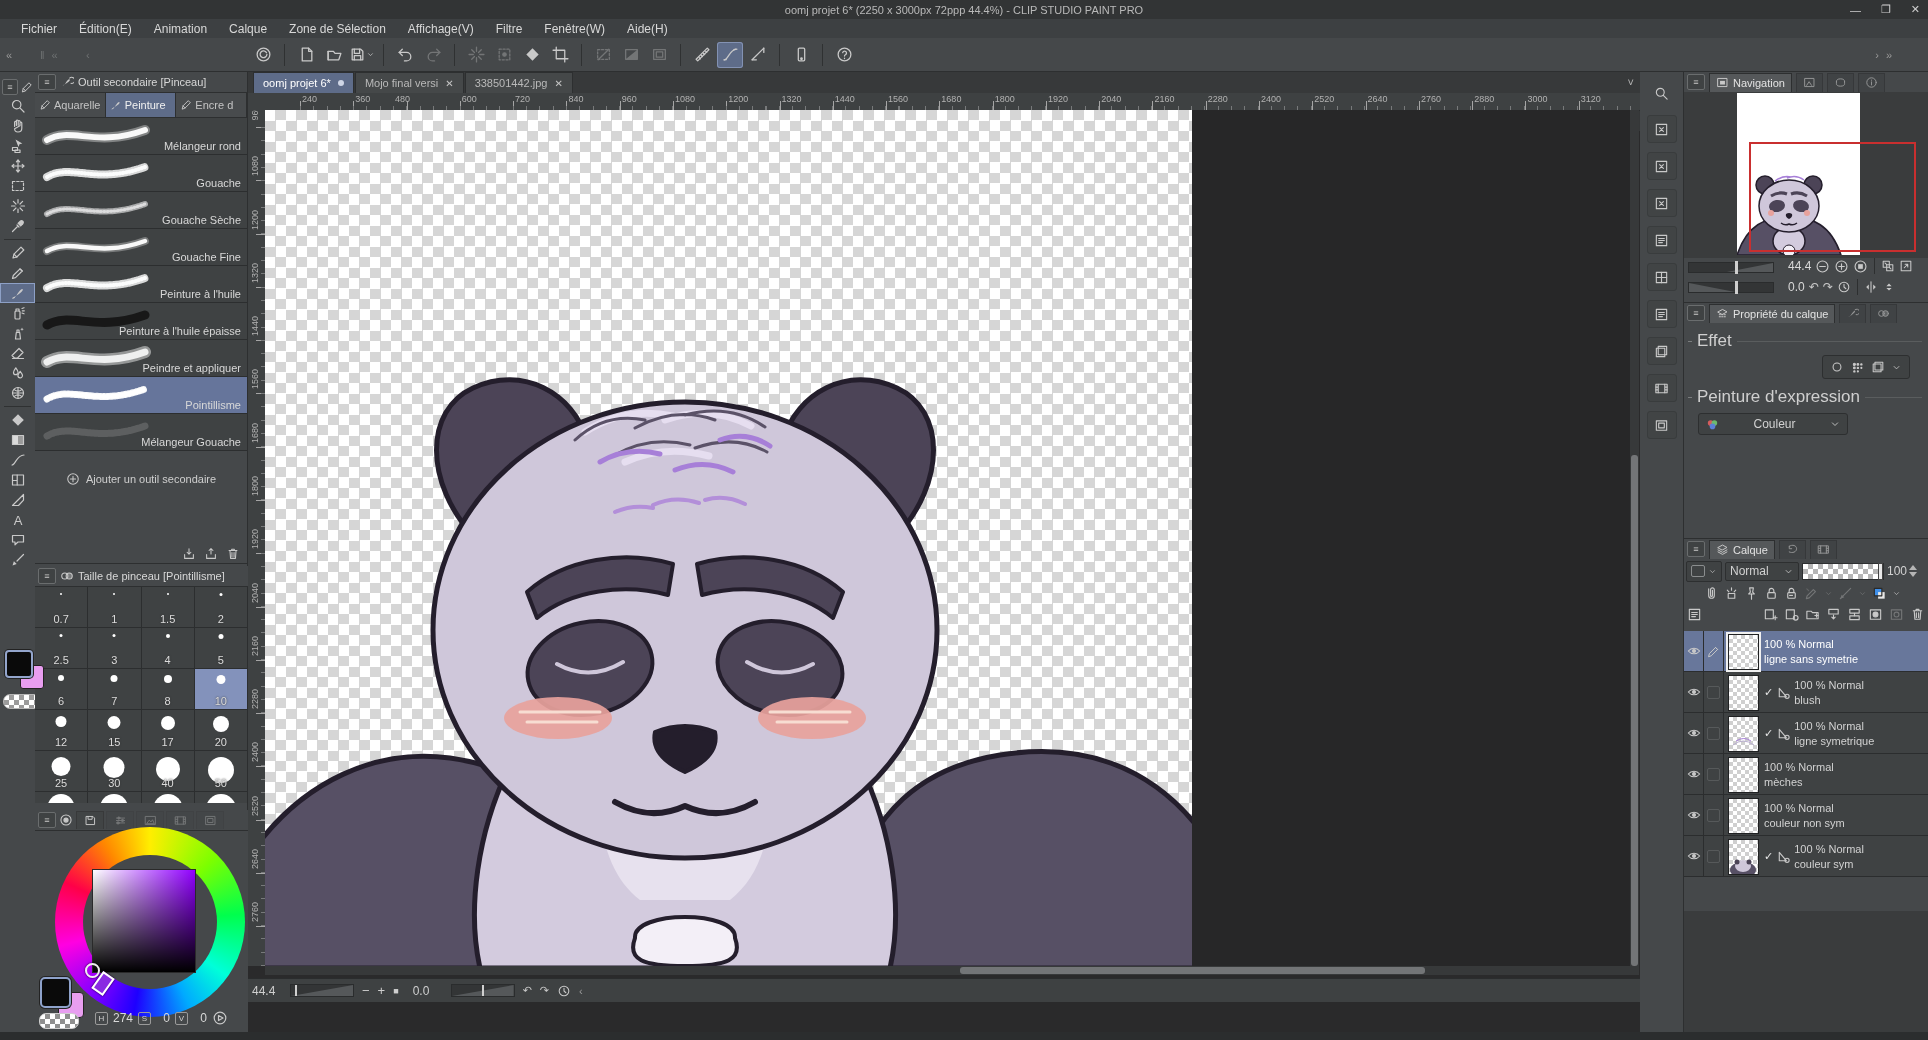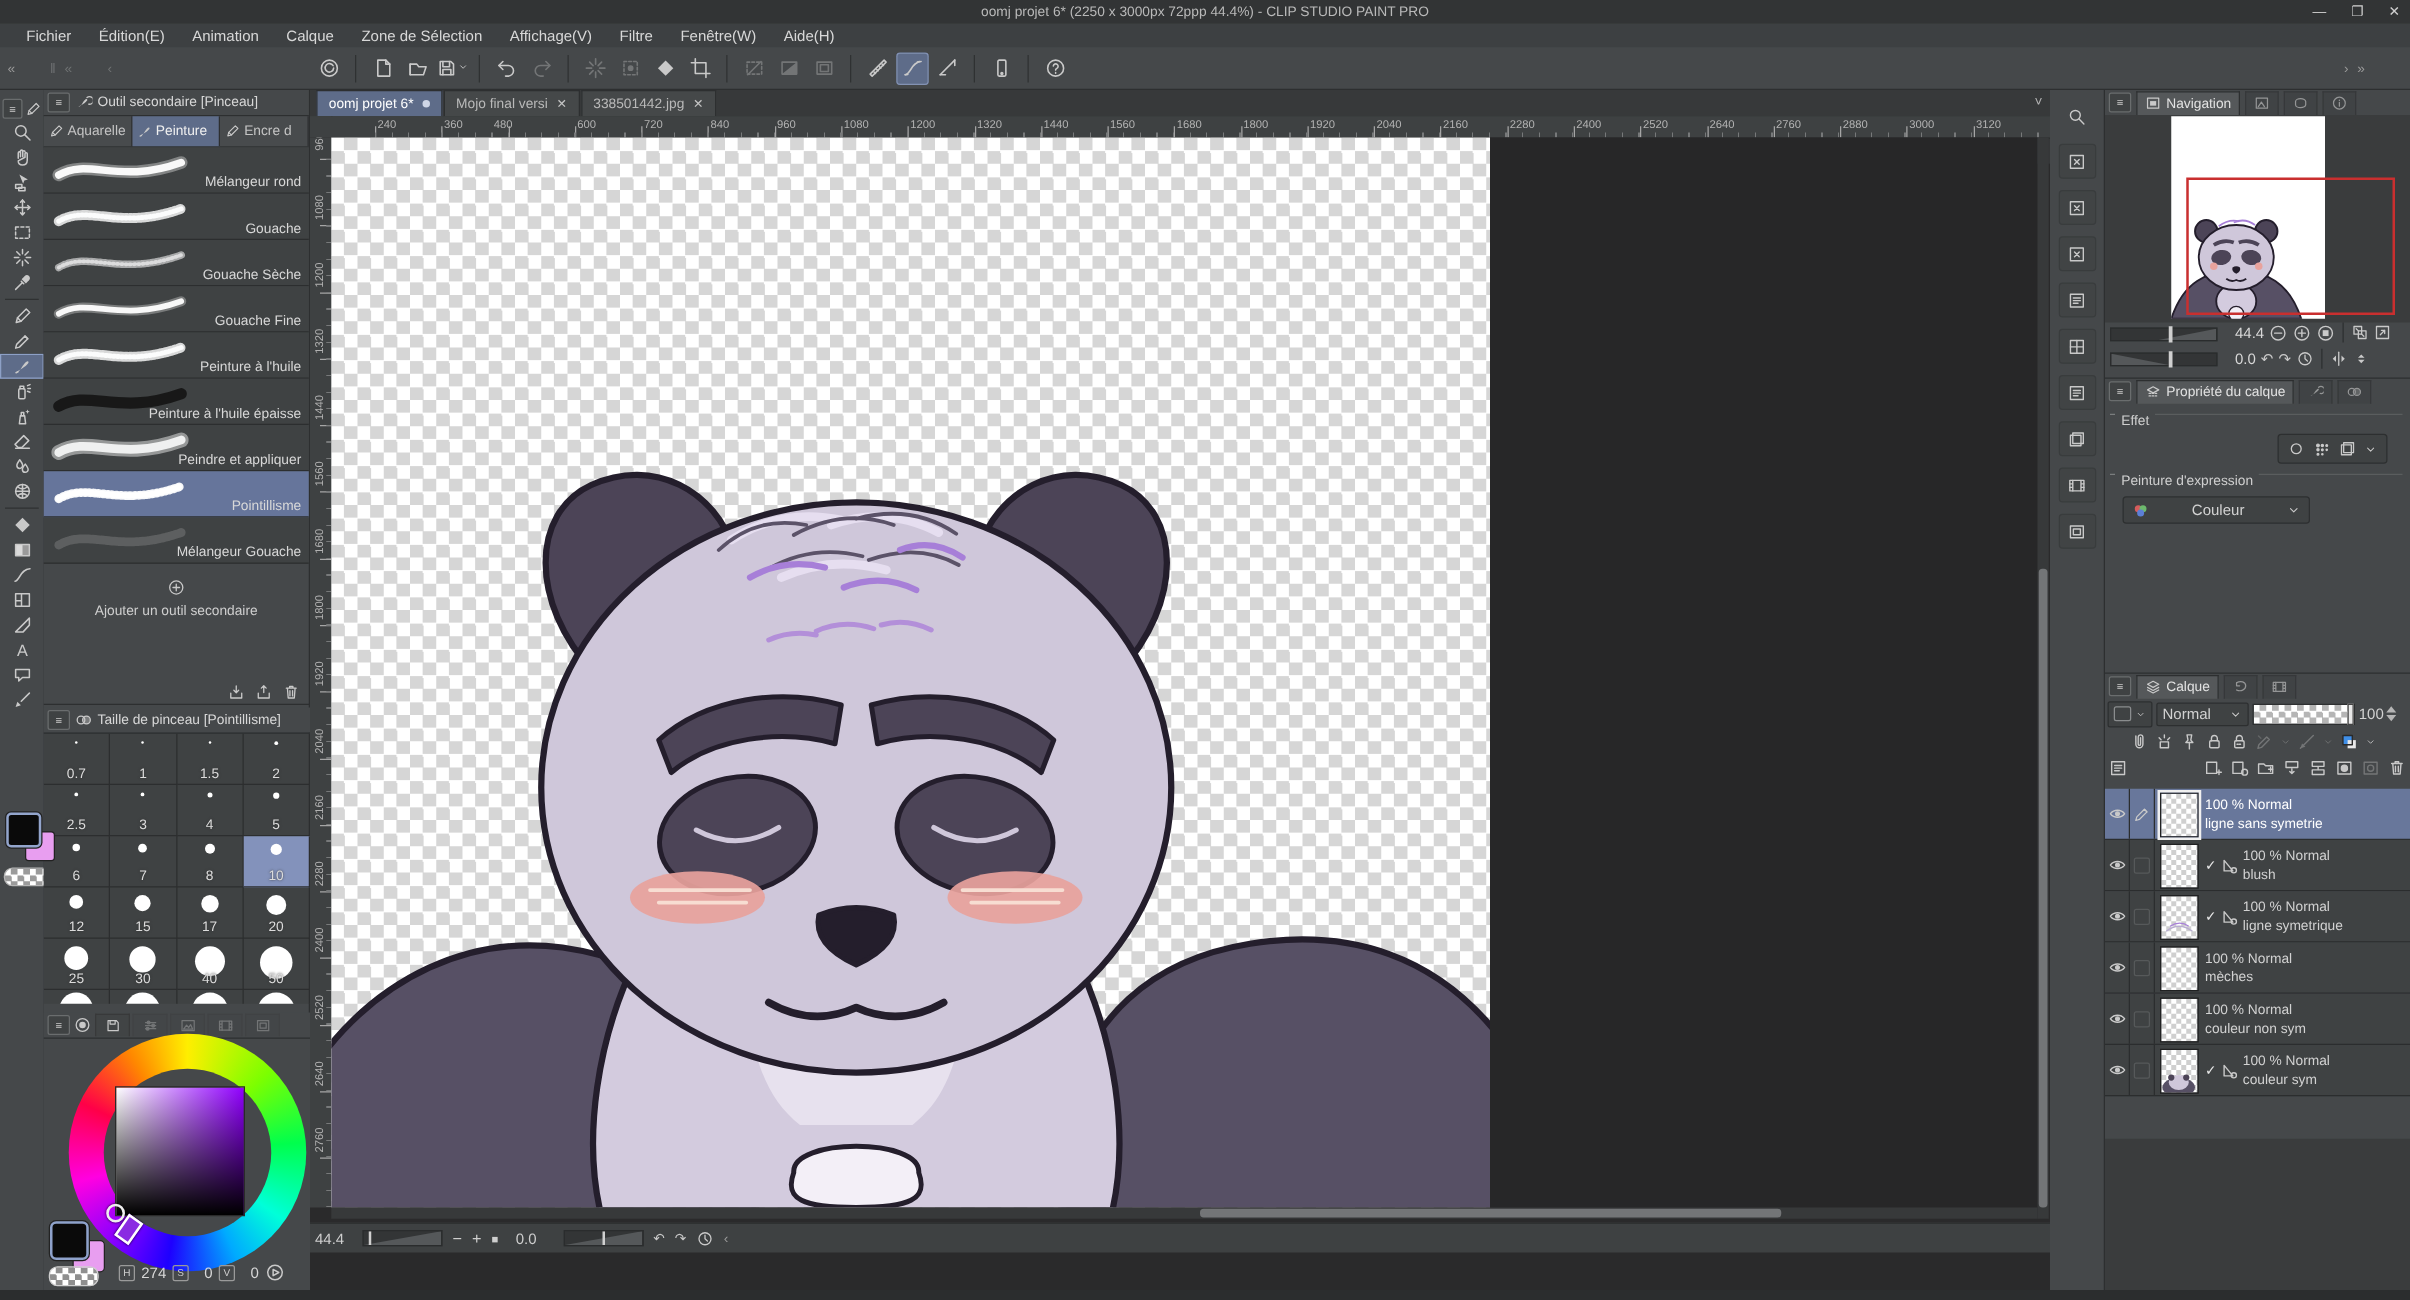--- a/index.html
+++ b/index.html
@@ -38,21 +38,21 @@
   .panel-header{height:20px;display:flex;align-items:center;gap:4px;padding:0 3px;background:#45484a;font-size:11px;color:#d8d8d8;}
   .burger{width:16px;height:14px;border:1px solid #6a6d6e;border-radius:2px;display:flex;align-items:center;justify-content:center;font-size:9px;color:#c9c9c9;background:#3f4243;}
   #subtool-tabs{display:flex;height:24px;background:#3a3c3d;border-top:1px solid #2d2f30;border-bottom:1px solid #2d2f30;}
   .subtool-tab{flex:1;display:flex;align-items:center;gap:3px;padding:0 4px;border-right:1px solid #2d2f30;background:#484b4d;color:#c4c4c4;overflow:hidden;white-space:nowrap;}
   .subtool-tab.active{background:#5e6c89;color:#f0f0f0;}
   #brush-list{background:#404344;}
   .brush-row{position:relative;height:36px;border-bottom:1px solid #2c2e2f;background:#3f4243;}
   .brush-row.selected{background:#66759b;}
   .brush-row svg{position:absolute;left:6px;top:2px;}
   .brush-name{position:absolute;right:6px;bottom:2px;font-size:11px;color:#d8d8d8;white-space:nowrap;}
-  #add-subtool{display:flex;align-items:center;gap:6px;justify-content:center;height:28px;color:#cfcfcf;margin-top:14px;flex-direction:column;}
+  #add-subtool{display:flex;align-items:center;gap:6px;justify-content:center;height:28px;color:#cfcfcf;margin-top:14px;}
   #subtool-footer{position:absolute;left:0;top:472px;width:213px;height:20px;display:flex;justify-content:flex-end;gap:8px;align-items:center;padding-right:8px;box-sizing:border-box;border-bottom:1px solid #2d2f30;}
   
   #size-panel{left:0px;top:494px;width:213px;position:absolute;}
   #size-grid{display:grid;grid-template-columns:repeat(4,1fr);border-top:1px solid #2d2f30;height:216px;overflow:hidden;background:#3f4243;}
   .size-cell{position:relative;height:40px;border-right:1px solid #2c2e2f;border-bottom:1px solid #2c2e2f;display:flex;flex-direction:column;align-items:center;justify-content:flex-end;}
   .size-cell.selected{background:#8392bb;}
   .size-cell .dot{position:absolute;top:6px;left:50%;transform:translateX(-50%);background:#fff;border-radius:50%;}
   .size-cell .num{font-size:11px;color:#dcdcdc;margin-bottom:2px;z-index:2;text-shadow:0 0 2px #333;}
   
   #color-panel{left:0;top:738px;width:213px;height:230px;position:absolute;background:#45484a;}
@@ -115,21 +115,21 @@
   #nav-thumb-area{left:0;top:20px;width:244px;height:166px;background:#3a3c3d;position:absolute;}
   #nav-thumb{left:53px;top:1px;width:123px;height:162px;background:#ffffff;position:absolute;}
   #nav-frame{left:65px;top:50px;width:163px;height:106px;border:2px solid #c92f2f;position:absolute;z-index:3;}
   #nav-controls{left:0;top:186px;width:244px;height:44px;position:absolute;font-size:12px;}
   .nav-slider{position:absolute;width:84px;height:9px;background:#333536;border:1px solid #2a2c2d;}
   .nav-slider i{position:absolute;right:0;top:0;height:100%;width:55%;background:#55585a;clip-path:polygon(0 100%,100% 0,100% 100%);}
   .nav-slider b{position:absolute;top:-2px;bottom:-2px;width:3px;background:#cfcfcf;left:46px;}
   .nav-row{position:absolute;display:flex;align-items:center;gap:4px;color:#d8d8d8;}
   .vline{width:1px;height:16px;background:#2d2f30;margin:0 2px;}
   #prop-panel{left:0;top:230px;width:244px;height:236px;position:absolute;border-top:1px solid #2d2f30;}
-  .group-label{display:flex;gap:5px;margin:8px 6px 4px 4px;color:#cfcfcf;font-size:11px;}
+  .group-label{display:flex;align-items:center;gap:5px;margin:8px 6px 4px 4px;color:#cfcfcf;font-size:17px;}
   .group-label::before{content:"";width:4px;height:1px;background:#7a7d7e;}
   .group-label::after{content:"";flex:1;height:1px;background:#5a5d5e;}
   #effect-group{margin-left:138px;margin-top:2px;width:86px;height:22px;border:1px solid #2d2f30;background:#3f4243;border-radius:3px;display:flex;align-items:center;justify-content:space-evenly;}
   #expr-dropdown{margin:6px 0 0 14px;width:150px;height:22px;border:1px solid #2d2f30;background:#3f4243;border-radius:3px;display:flex;align-items:center;gap:6px;padding:0 6px;box-sizing:border-box;}
   #expr-dropdown .lbl{flex:1;text-align:center;font-size:12px;}
   #layers-panel{left:0;top:466px;width:244px;height:502px;position:absolute;border-top:1px solid #2d2f30;background:#45484a;}
   #blend-row{display:flex;align-items:center;gap:3px;height:24px;padding:0 2px;}
   .mini-combo{width:34px;height:19px;border:1px solid #2d2f30;background:#3f4243;border-radius:2px;display:flex;align-items:center;justify-content:space-evenly;}
   #blend-combo{width:74px;height:19px;border:1px solid #2d2f30;background:#3f4243;border-radius:2px;display:flex;align-items:center;justify-content:space-between;padding:0 4px;box-sizing:border-box;font-size:12px;}
   #opacity-slider{width:80px;height:15px;position:relative;border:1px solid #2d2f30;background-image:conic-gradient(#b5b5b5 25%,#fff 0 50%,#b5b5b5 0 75%,#fff 0);background-size:10px 10px;}

